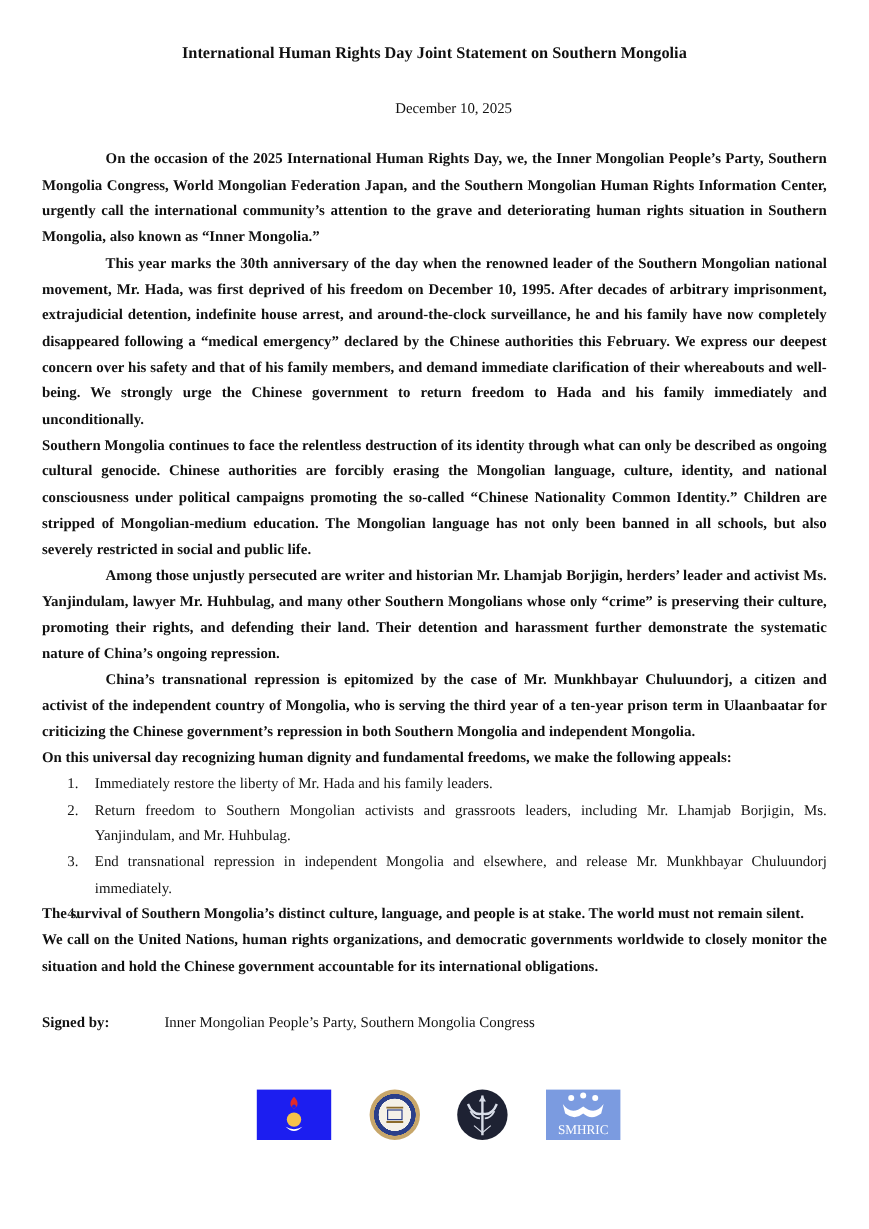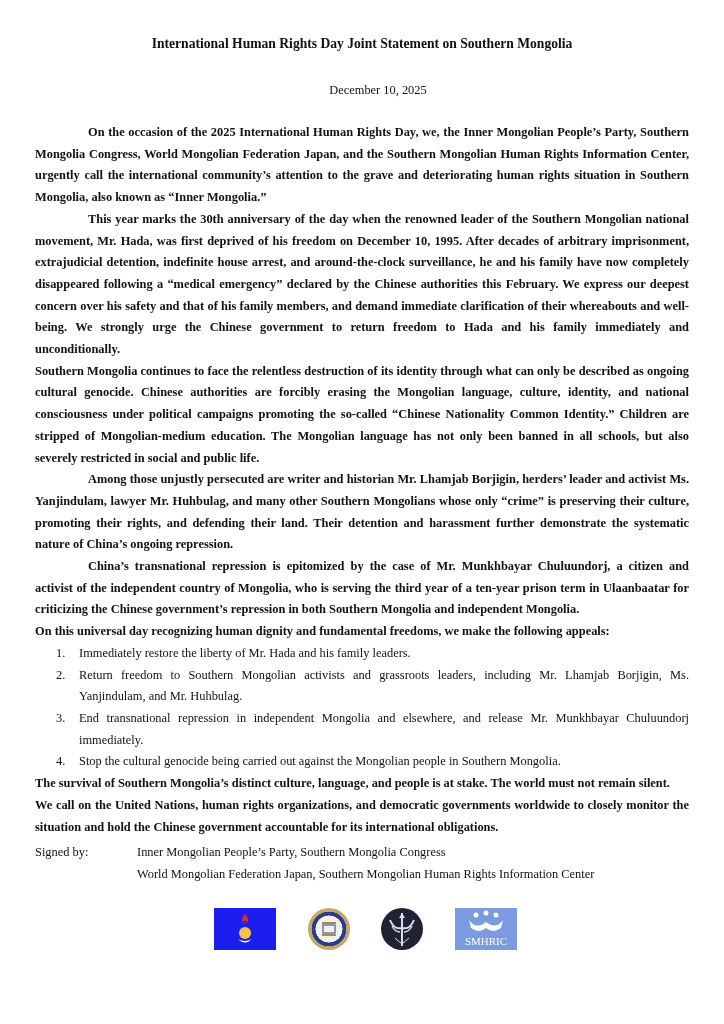--- a/index.html
+++ b/index.html
@@ -22,21 +22,21 @@
     font-size: 12.4px; line-height: 21.7px; text-align: justify;
   }
   .body p { margin: 0; font-weight: bold; }
   .indent { text-indent: 53px; }
   .list { margin: 0; padding: 0; list-style: none; }
   .list li { position: relative; padding-left: 44px; text-align: justify; }
   .list li .num { position: absolute; left: 21px; top: 0; }
   .signed {
     position: absolute; left: 35px; top: 841px; font-size: 12.4px; line-height: 22px;
   }
-  .signed-label { position: absolute; left: 0; top: 0; font-weight: normal; white-space: nowrap; text-align: center; }
+  .signed-label { position: absolute; left: 0; top: 0; font-weight: bold; white-space: nowrap; text-align: center; }
   .signed-lines { position: absolute; left: 102px; top: 0; white-space: nowrap; }
   .logos { position: absolute; top: 906px; left: 4px; width: 724px; height: 46px; }
   .logo { position: absolute; top: 0; }
   .flag { left: 210px; width: 62px; height: 42px; background: #1c1ef0; top: 2px; }
   .seal { left: 304px; width: 42px; height: 42px; border-radius: 50%; top: 2px;
           background: radial-gradient(circle, #f4f1e8 0 45%, #2a3f8a 46% 58%, #c7a66a 59% 100%); }
   .trident { left: 377px; width: 42px; height: 42px; border-radius: 50%; top: 2px; background: #1e2233; }
   .smhric { left: 451px; width: 62px; height: 42px; top: 2px; background: #7b9be0; }
 </style>
 </head>
@@ -50,31 +50,30 @@
     <p class="indent">On the occasion of the 2025 International Human Rights Day, we, the Inner Mongolian People’s Party, Southern Mongolia Congress, World Mongolian Federation Japan, and the Southern Mongolian Human Rights Information Center, urgently call the international community’s attention to the grave and deteriorating human rights situation in Southern Mongolia, also known as “Inner Mongolia.”</p>
     <p class="indent">This year marks the 30th anniversary of the day when the renowned leader of the Southern Mongolian national movement, Mr. Hada, was first deprived of his freedom on December 10, 1995. After decades of arbitrary imprisonment, extrajudicial detention, indefinite house arrest, and around-the-clock surveillance, he and his family have now completely disappeared following a “medical emergency” declared by the Chinese authorities this February. We express our deepest concern over his safety and that of his family members, and demand immediate clarification of their whereabouts and well-being. We strongly urge the Chinese government to return freedom to Hada and his family immediately and unconditionally.</p>
     <p>Southern Mongolia continues to face the relentless destruction of its identity through what can only be described as ongoing cultural genocide. Chinese authorities are forcibly erasing the Mongolian language, culture, identity, and national consciousness under political campaigns promoting the so-called “Chinese Nationality Common Identity.” Children are stripped of Mongolian-medium education. The Mongolian language has not only been banned in all schools, but also severely restricted in social and public life.</p>
     <p class="indent">Among those unjustly persecuted are writer and historian Mr. Lhamjab Borjigin, herders’ leader and activist Ms. Yanjindulam, lawyer Mr. Huhbulag, and many other Southern Mongolians whose only “crime” is preserving their culture, promoting their rights, and defending their land. Their detention and harassment further demonstrate the systematic nature of China’s ongoing repression.</p>
     <p class="indent">China’s transnational repression is epitomized by the case of Mr. Munkhbayar Chuluundorj, a citizen and activist of the independent country of Mongolia, who is serving the third year of a ten-year prison term in Ulaanbaatar for criticizing the Chinese government’s repression in both Southern Mongolia and independent Mongolia.</p>
     <p>On this universal day recognizing human dignity and fundamental freedoms, we make the following appeals:</p>
     <ol class="list">
       <li><span class="num">1.</span><span>Immediately restore the liberty of Mr. Hada and his family leaders.</span></li>
       <li><span class="num">2.</span><span>Return freedom to Southern Mongolian activists and grassroots leaders, including Mr. Lhamjab Borjigin, Ms. Yanjindulam, and Mr. Huhbulag.</span></li>
       <li><span class="num">3.</span><span>End transnational repression in independent Mongolia and elsewhere, and release Mr. Munkhbayar Chuluundorj immediately.</span></li>
-      <li><span class="num">4.</span><span>Stop the cultural genocide being carried out against the Mongolian people in Southern Mongolia.</span></li>
+      <li><span class="num">4.</span></li>
     </ol>
     <p>The survival of Southern Mongolia’s distinct culture, language, and people is at stake. The world must not remain silent.</p>
     <p>We call on the United Nations, human rights organizations, and democratic governments worldwide to closely monitor the situation and hold the Chinese government accountable for its international obligations.</p>
   </div>
 
   <div class="signed">
     <div class="signed-label">Signed by:</div>
     <div class="signed-lines">
       <div>Inner Mongolian People’s Party, Southern Mongolia Congress</div>
-      <div>World Mongolian Federation Japan, Southern Mongolian Human Rights Information Center</div>
     </div>
   </div>
 
   <div class="logos">
     <div class="logo flag">
       <svg width="62" height="42" viewBox="0 0 62 42">
         <path d="M31 6 C27 10 27 14 31 16 C35 14 35 10 31 6 Z" fill="#e02a2a"></path>
         <circle cx="31" cy="14" r="1.6" fill="#1c1ef0"></circle>
         <circle cx="31" cy="25" r="6" fill="#f6c24a"></circle>
         <path d="M24 31 Q31 38 38 31 Q31 35 24 31 Z" fill="#ffffff"></path>

